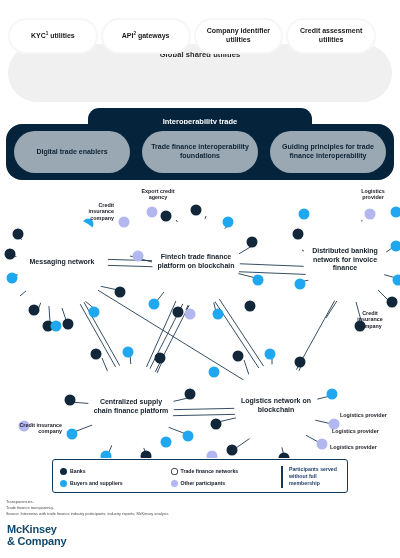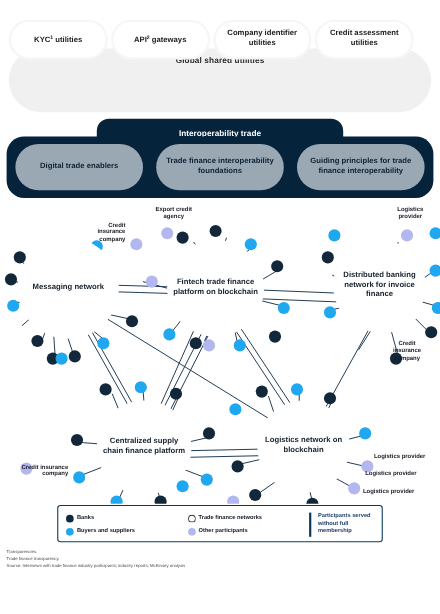--- a/index.html
+++ b/index.html
@@ -436,14 +436,16 @@
       </div>
     </div>
     <div class="legend-sep"></div>
     <div class="legend-right">Participants served
 without full membership</div>
   </div>
 
   <div class="fn fn1">Transparencies.</div>
   <div class="fn fn2">Trade finance transparency.</div>
   <div class="fn fn3">Source: Interviews with trade finance industry participants; industry reports; McKinsey analysis</div>
+  <div class="brand">McKinsey
+&amp; Company</div>
 
 </div>
 
 </body></html>

